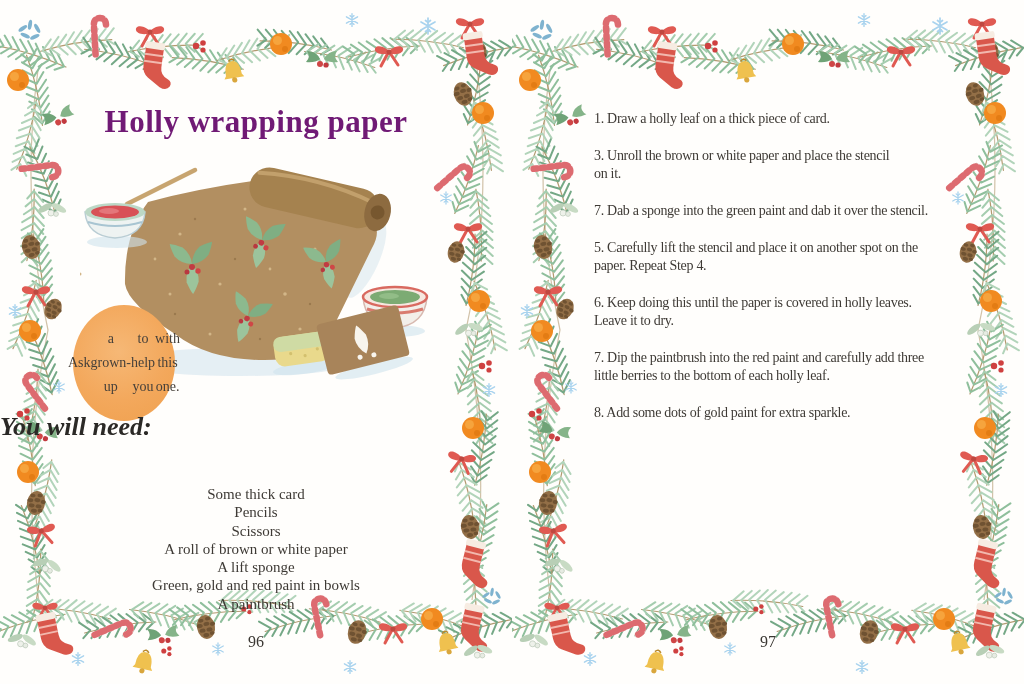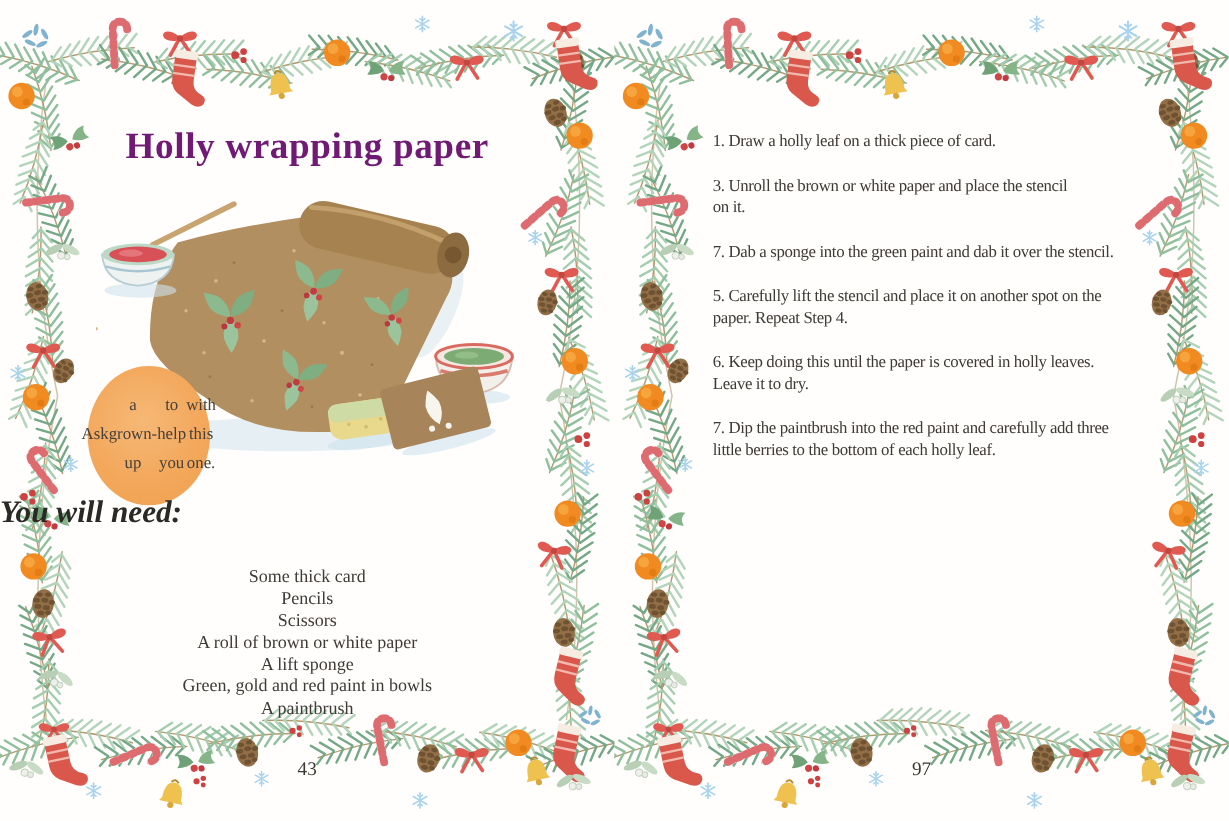--- a/index.html
+++ b/index.html
@@ -22,21 +22,21 @@
     position:absolute; left:73px; top:305px; width:102px; height:116px;
     border-radius:50%;
     background:radial-gradient(circle at 45% 40%, #f6b876 0%, #f3a85c 55%, #efa04e 100%);
     display:flex; flex-direction:row; justify-content:center; align-items:center;
     text-align:center; font-size:14px; color:#46403a; line-height:24px;
   }
   .need-heading {
     position:absolute; left:0; right:0; top:412px; 
     font-style:italic; font-weight:bold; font-size:26px; color:#2b2926;
   }
-  .need-list { position:absolute; left:0; right:0; top:472px; list-style:none; text-align:center;
+  .need-list { position:absolute; left:0; right:0; top:485px; list-style:none; text-align:center;
     font-size:15px; line-height:18.3px; color:#3e3a35; }
   .pagenum { position:absolute; left:0; right:0; top:633px; text-align:center; font-size:16px; color:#3b3833; }
 
   .steps { position:absolute; left:82px; top:110px; width:390px; list-style:none; }
   .steps li { margin-bottom:19px; }
   .step-line { white-space:nowrap; font-size:14px; line-height:18px; letter-spacing:-0.3px; color:#3e3a35; }
 </style>
 </head>
 <body>
 
@@ -352,21 +352,21 @@
     <ul class="need-list">
       <li>Some thick card</li>
       <li>Pencils</li>
       <li>Scissors</li>
       <li>A roll of brown or white paper</li>
       <li>A lift sponge</li>
       <li>Green, gold and red paint in bowls</li>
       <li>A paintbrush</li>
     </ul>
 
-    <div class="pagenum">43</div>
+    <div class="pagenum">96</div>
   </section>
 
   <section class="page page-right">
     <svg class="border-svg" viewBox="0 0 512 684">
       <use href="#pageborder"></use>
     </svg>
 
     <ol class="steps">
       <li>
         <div class="step-line">1. Draw a holly leaf on a thick piece of card.</div>
@@ -383,18 +383,21 @@
         <div class="step-line">paper. Repeat Step 4.</div>
       </li>
       <li>
         <div class="step-line">6. Keep doing this until the paper is covered in holly leaves.</div>
         <div class="step-line">Leave it to dry.</div>
       </li>
       <li>
         <div class="step-line">7. Dip the paintbrush into the red paint and carefully add three</div>
         <div class="step-line">little berries to the bottom of each holly leaf.</div>
       </li>
+      <li>
+        <div class="step-line">8. Add some dots of gold paint for extra sparkle.</div>
+      </li>
     </ol>
 
     <div class="pagenum">97</div>
   </section>
 
 </div>
 
 </body></html>

